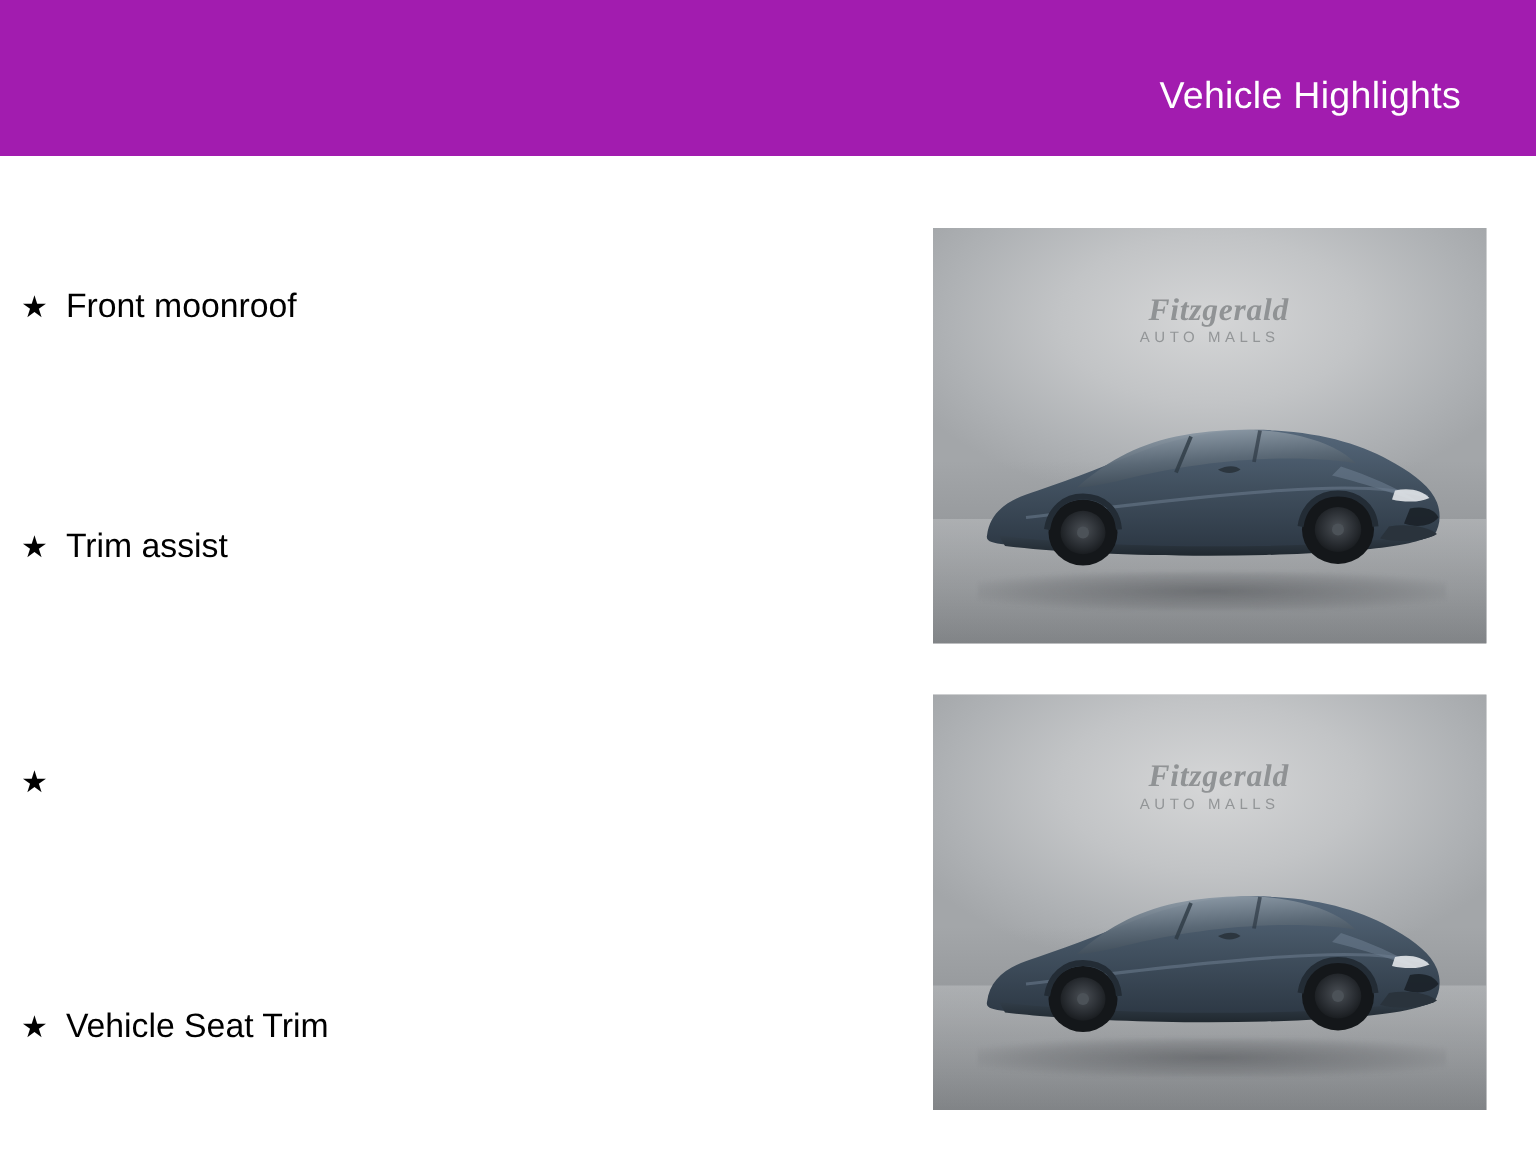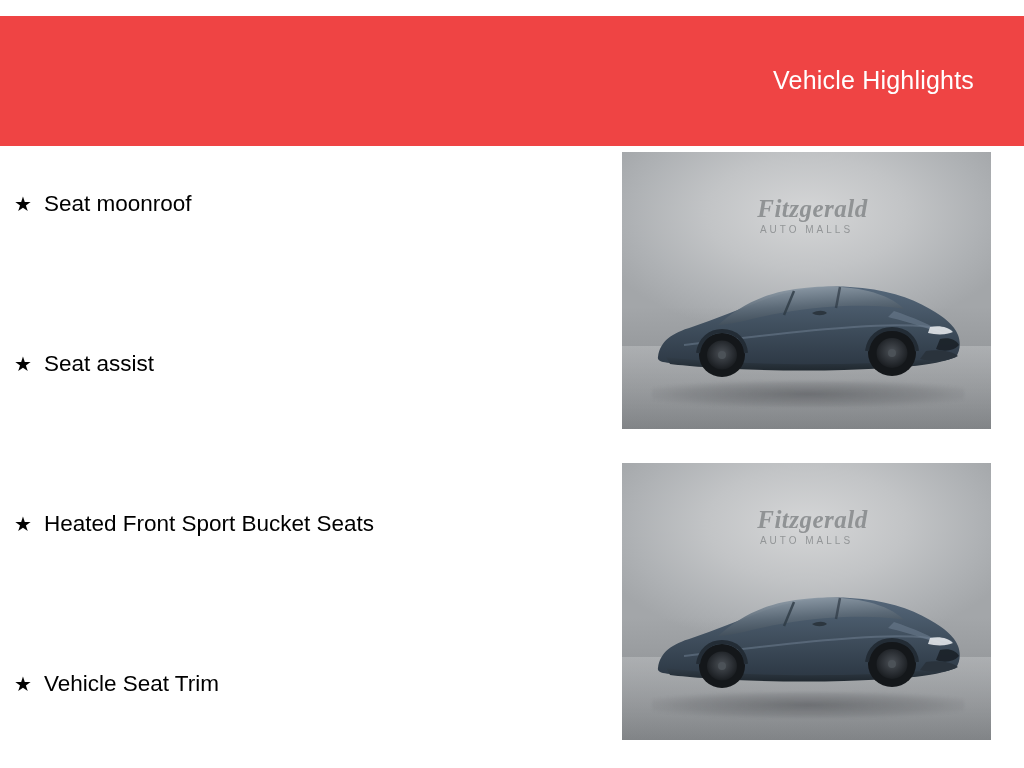--- a/index.html
+++ b/index.html
@@ -17,24 +17,24 @@
   .page {
     position: relative;
     width: 1024px;
     height: 768px;
     background: #ffffff;
   }
   
   .header {
     position: absolute;
     left: 0;
-    top: 16px;
+    top: 0;
     width: 1024px;
-    height: 130px;
-    background: #ef4444;
+    height: 104px;
+    background: #a21caf;
     box-sizing: border-box;
   }
   .header-title {
     position: absolute;
     right: 50px;
     top: 50px;
     color: #ffffff;
     font-size: 25px;
     font-weight: 400;
     letter-spacing: 0.2px;
@@ -113,21 +113,21 @@
     transform: translateX(-50%);
     text-align: center;
     color: #8b8e90;
     opacity: 0.92;
     pointer-events: none;
   }
   .watermark .wm-main {
     font-family: "Liberation Serif", serif;
     font-style: italic;
     font-weight: 700;
-    font-size: 25px;
+    font-size: 21px;
     letter-spacing: 0.5px;
     line-height: 1;
     margin-left: 12px;
   }
   .watermark .wm-sub {
     font-size: 10px;
     letter-spacing: 3px;
     margin-top: 3px;
     color: #8e9193;
   }
@@ -156,31 +156,30 @@
 <div class="page">
 
   <div class="header">
     <div class="header-title">Vehicle Highlights</div>
   </div>
 
   <div class="highlights">
 
     <div class="highlight-item i0">
       <span class="bullet-star">★</span>
-      <span class="highlight-text">Seat moonroof</span>
+      <span class="highlight-text">Front moonroof</span>
     </div>
 
     <div class="highlight-item i1">
       <span class="bullet-star">★</span>
-      <span class="highlight-text">Seat assist</span>
+      <span class="highlight-text">Trim assist</span>
     </div>
 
     <div class="highlight-item i2">
       <span class="bullet-star">★</span>
-      <span class="highlight-text">Heated Front Sport Bucket Seats</span>
     </div>
 
     <div class="highlight-item i3">
       <span class="bullet-star">★</span>
       <span class="highlight-text">Vehicle Seat Trim</span>
     </div>
 
   </div>
 
   <div class="photo p0">

